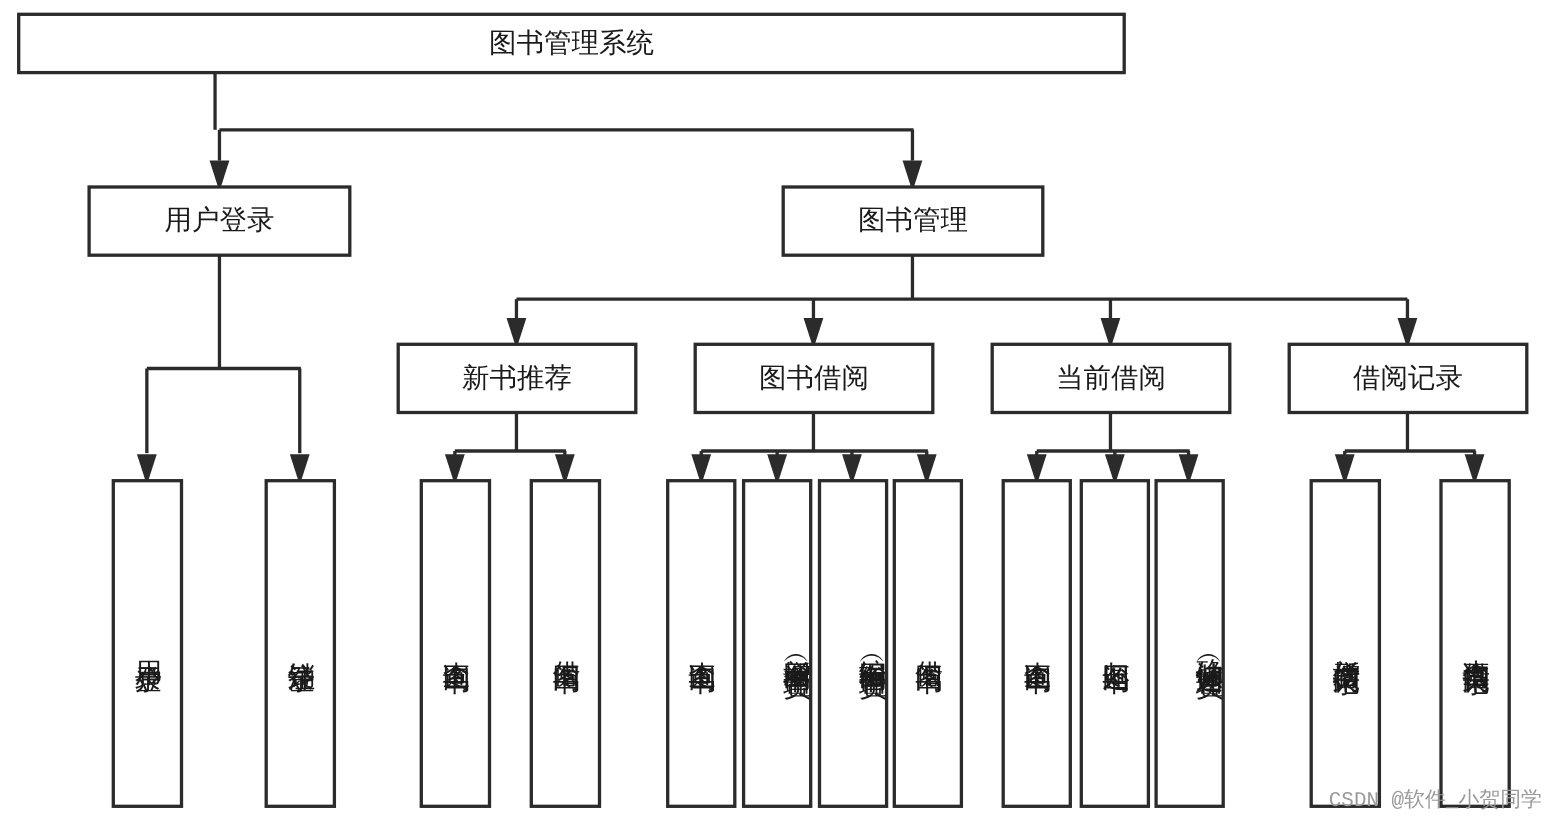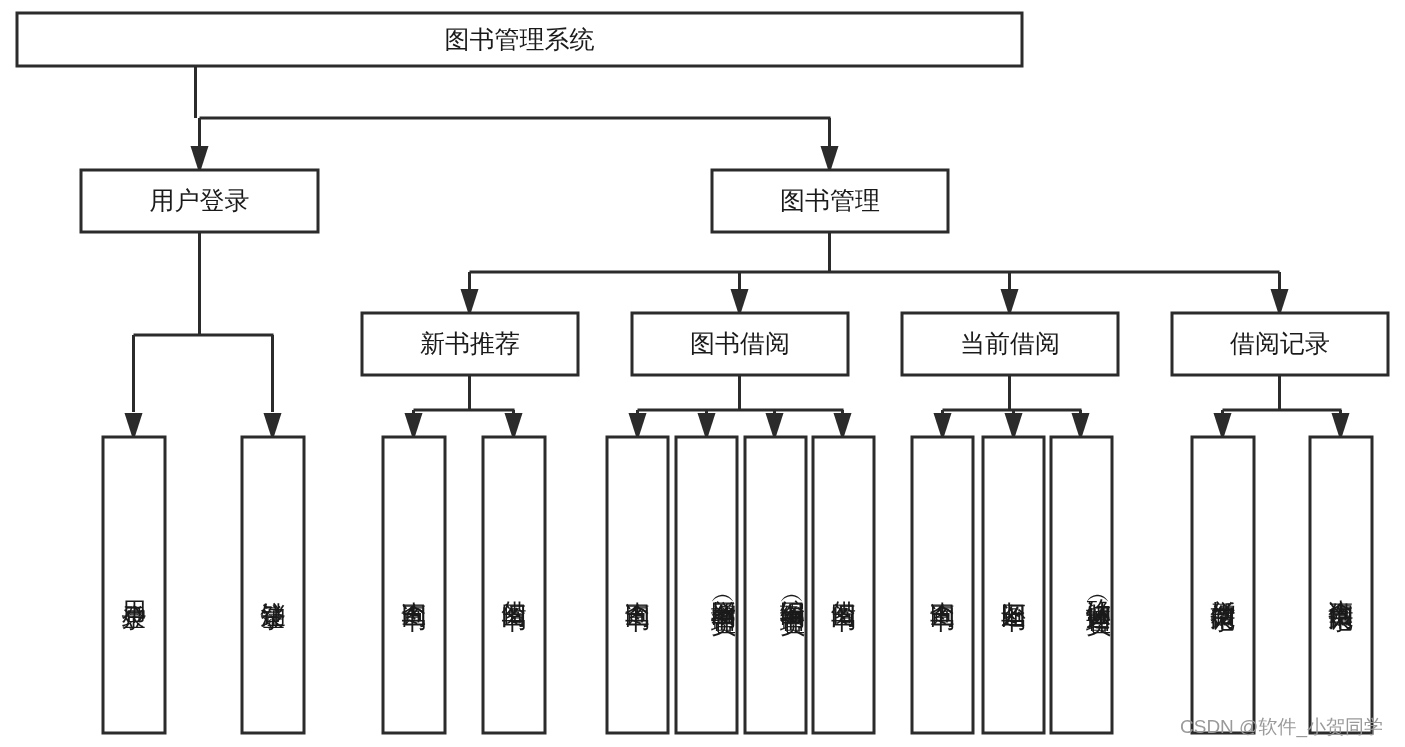--- a/index.html
+++ b/index.html
@@ -57,23 +57,23 @@
     font-size: 25px;
     line-height: 1.08;
     letter-spacing: 2px;
     color: #1a1a1a;
     white-space: nowrap;
     text-align: center;
     user-select: none;
   }
   .watermark {
     position: absolute;
-    left: 1180px;
+    left: 1208px;
     top: 714px;
-    font-family: Liberation Sans, sans-serif;
+    font-family: Liberation Mono, monospace;
     font-size: 19px;
     color: #9a9a9a;
     white-space: nowrap;
     user-select: none;
   }
 </style>
 </head>
 <body>
 
 <div id="diagram-root">

